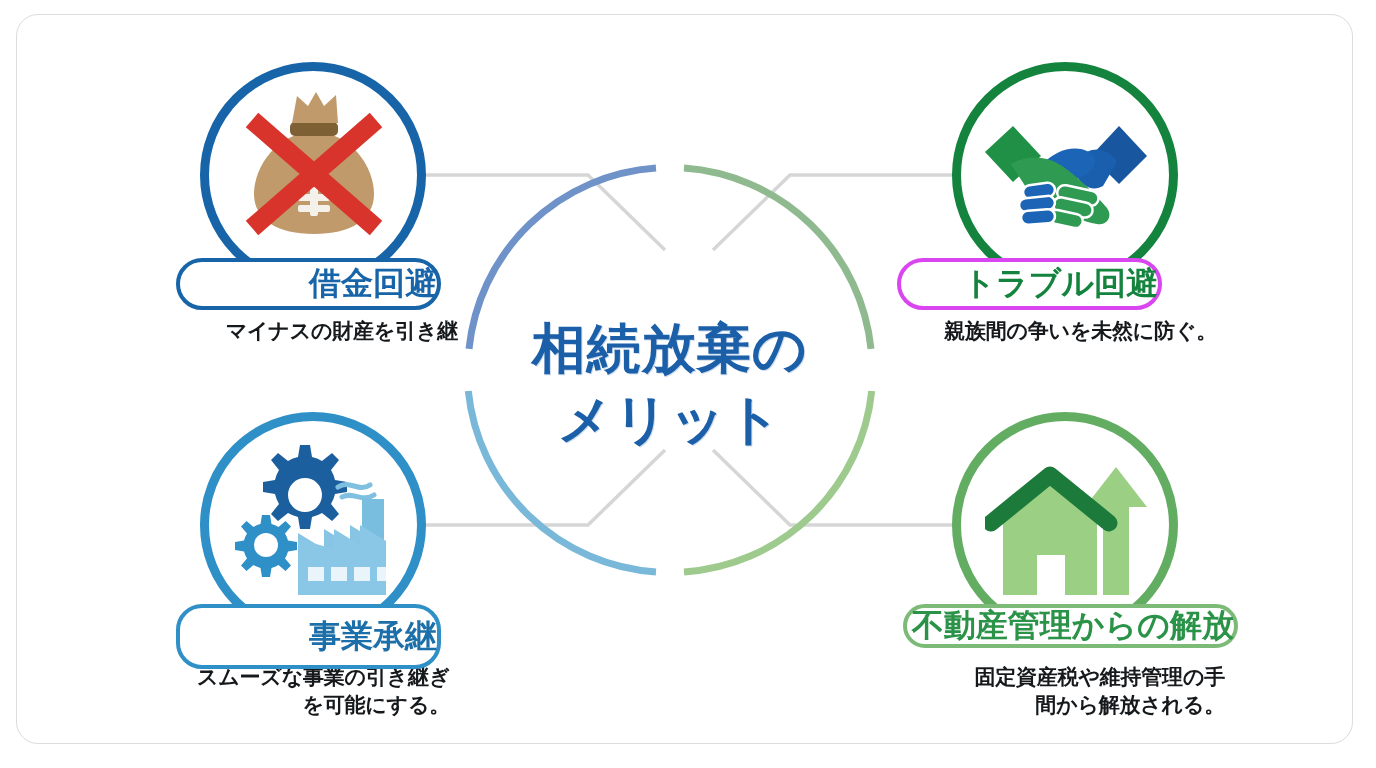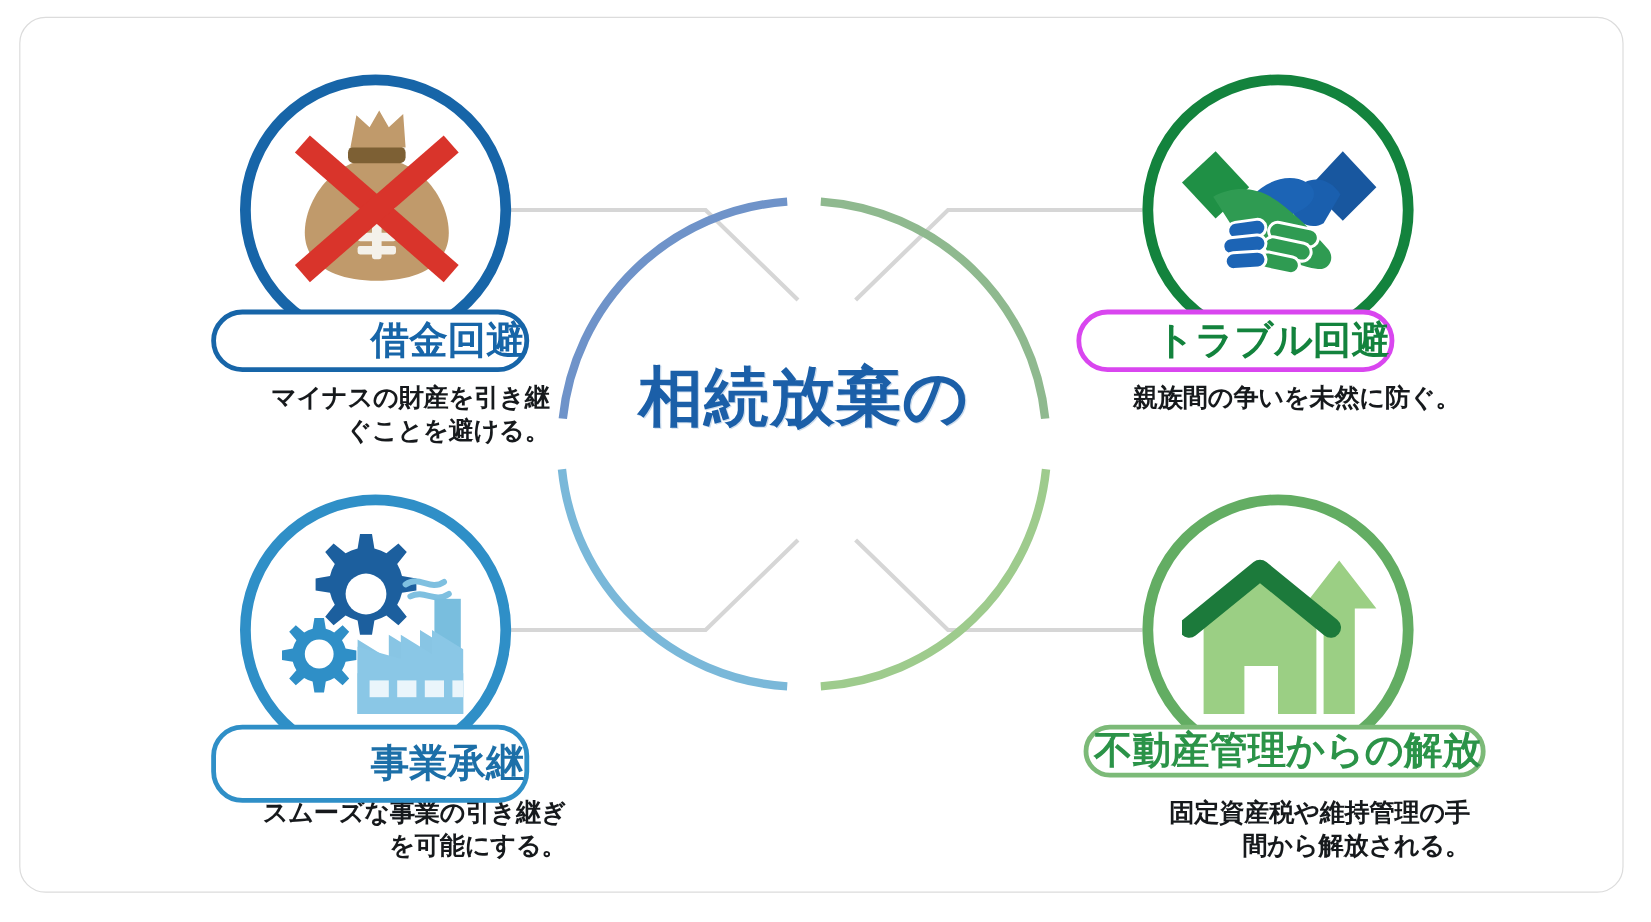--- a/index.html
+++ b/index.html
@@ -38,21 +38,21 @@
   #center-ring {
     position: absolute;
     left: 455px;
     top: 155px;
     width: 430px;
     height: 430px;
   }
   #center-title {
     position: absolute;
     left: 495px;
-    top: 295px;
+    top: 313px;
     width: 350px;
     text-align: center;
     color: #1b5fa8;
     font-weight: bold;
     font-size: 54px;
     line-height: 1.32;
     letter-spacing: 1px;
     text-shadow: 1px 1px 0 rgba(27,95,168,0.22);
   }
   #center-title .line { display: block; }
@@ -119,21 +119,21 @@
   
   #node-business .icon-circle {
     left: 200px; top: 412px; width: 226px; height: 226px;
     border: 9px solid #2f8fc7;
   }
   #node-business .pill {
     left: 176px; top: 604px; width: 265px; height: 65px;
     border: 4px solid #2f8fc7;
     color: #1c6fa8; font-size: 32px;
   }
-  #node-business .caption { left: 172px; top: 664px; width: 300px; }
+  #node-business .caption { left: 150px; top: 664px; width: 300px; }
 
   
   #node-realestate .icon-circle {
     left: 952px; top: 412px; width: 226px; height: 226px;
     border: 9px solid #63ad63;
   }
   #node-realestate .pill {
     left: 903px; top: 604px; width: 335px; height: 44px;
     border: 4px solid #7cba78;
     color: #2b9348; font-size: 32px;
@@ -163,20 +163,21 @@
 
     <path d="M 229.0 13.0 A 202 202 0 0 1 416.0 193.9" fill="none" stroke="#8fb98f" stroke-width="7" stroke-linecap="butt"></path>
 
     <path d="M 416.7 236.0 A 202 202 0 0 1 229.0 417.0" fill="none" stroke="#9ecb8d" stroke-width="7" stroke-linecap="butt"></path>
 
     <path d="M 201.0 417.0 A 202 202 0 0 1 13.3 236.0" fill="none" stroke="#7ab8d9" stroke-width="7" stroke-linecap="butt"></path>
   </svg>
 
   <div id="center-title">
     <span class="line">相続放棄の</span>
+    <span class="line">メリット</span>
   </div>
 
   <div class="node" id="node-debt">
     <div class="icon-circle"></div>
     <svg class="icon-svg" style="left:240px;top:88px;width:148px;height:152px" viewBox="0 0 148 152">
 
       <path d="M74 44 C 110 44 134 78 134 106 C 134 132 110 146 74 146 C 38 146 14 132 14 106 C 14 78 38 44 74 44 Z" fill="#c09a6b"></path>
 
       <rect x="50" y="34" width="48" height="14" rx="5" fill="#7d6034"></rect>
 
@@ -192,21 +193,20 @@
       <g stroke="#d9342b" stroke-width="19" stroke-linecap="butt">
         <line x1="12" y1="32" x2="136" y2="140"></line>
         <line x1="136" y1="32" x2="12" y2="140"></line>
       </g>
     </svg>
     <div class="pill">
       <span>借金回避</span>
     </div>
     <div class="caption">
       <div>マイナスの財産を引き継</div>
-      <div>ぐことを避ける。</div>
     </div>
   </div>
 
   <div class="node" id="node-trouble">
     <div class="icon-circle"></div>
     <svg class="icon-svg" style="left:983px;top:112px;width:166px;height:128px" viewBox="0 0 166 128">
 
       <path d="M2 40 L 30 14 L 58 44 L 30 70 Z" fill="#1f9045"></path>
 
       <path d="M164 44 L 136 14 L 108 44 L 136 72 Z" fill="#18579f"></path>

